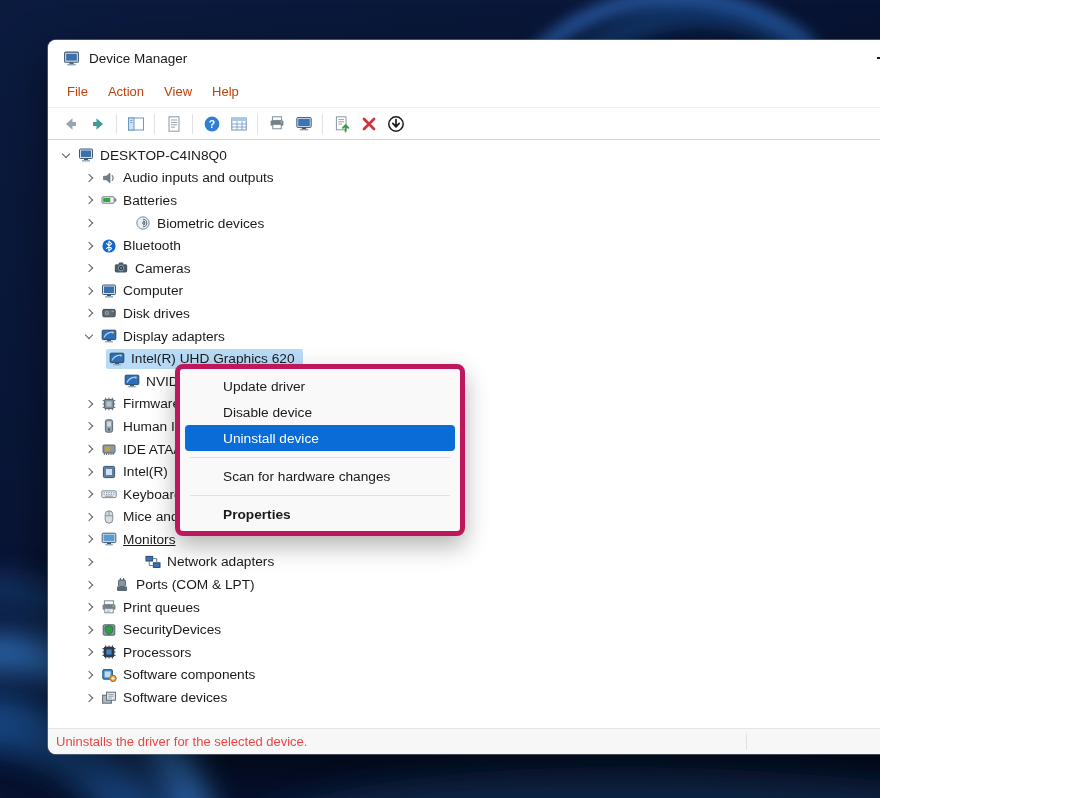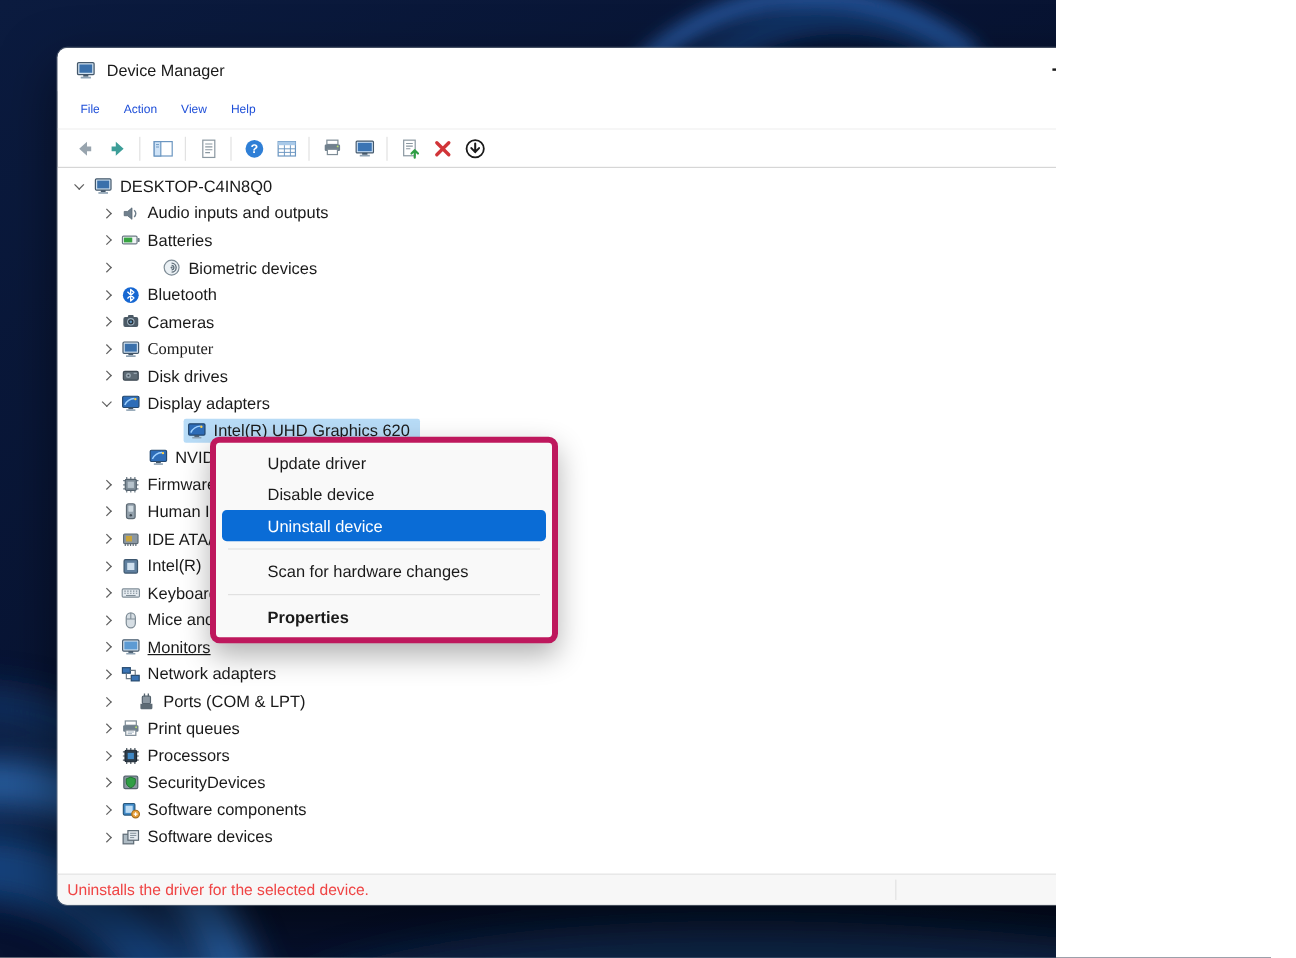--- a/index.html
+++ b/index.html
@@ -20,21 +20,21 @@
   .app-icon { width:17px; height:17px; margin-right:9px; }
   .app-icon svg { width:17px; height:17px; display:block; }
   .title { font-size:13.5px; color:#1a1a1a; }
   .win-controls { margin-left:auto; display:flex; height:100%; }
   .win-btn { width:56px; height:100%; display:flex; align-items:center; justify-content:center; color:#1a1a1a; }
   .glyph-min { width:11px; height:1.3px; background:#1a1a1a; display:block; }
   .glyph-max { width:10px; height:10px; border:1.1px solid #1a1a1a; border-radius:2.5px; display:block; }
   .glyph-close { font-size:19px; line-height:1; color:#1a1a1a; }
 
   .menubar { height:32px; display:flex; align-items:center; padding-left:9px; border-bottom:1px solid #f0f0f0; flex:0 0 auto; }
-  .menu-item { padding:5px 10px; font-size:10px; color:#1d4ed8; cursor:default; border-radius:4px; }
+  .menu-item { padding:5px 10px; font-size:13px; color:#c2410c; cursor:default; border-radius:4px; }
 
   .toolbar { height:32px; display:flex; align-items:center; padding-left:9px; border-bottom:1px solid #d6d6d6; flex:0 0 auto; }
   .tool-btn { width:27px; height:26px; display:flex; align-items:center; justify-content:center; border-radius:3px; }
   .tb-ic svg { width:18px; height:18px; display:block; }
   .tool-sep { width:1px; height:20px; background:#e2e2e2; margin:0 5px; }
 
   .body-area { flex:1 1 auto; position:relative; background:#fff; overflow:hidden; }
   .tree { position:absolute; inset:0 16px 0 0; padding-top:4px; overflow:hidden; }
   .tree-row { height:22.6px; display:flex; align-items:center; font-size:13.7px; color:#1a1a1a; white-space:nowrap; }
   .chev { width:17px; min-width:17px; height:17px; position:relative; }
@@ -290,35 +290,35 @@
             <span class="row-inner">
               <span class="tree-icon">
                 <svg viewBox="0 0 16 16">
                   <circle cx="8" cy="8" r="6.6" fill="#1667d2"></circle>
                   <path d="M5.2 5.2l5.4 5.2-2.7 2.4V3.2l2.7 2.4-5.4 5.2" fill="none" stroke="#fff" stroke-width="1.1" stroke-linejoin="round"></path>
                 </svg>
               </span>
               <span class="tree-label">Bluetooth</span>
             </span>
           </div>
-          <div class="tree-row" style="padding-left: 33px;">
+          <div class="tree-row" style="padding-left: 33px; gap: 12px;">
             <span class="chev collapsed"></span>
             <span class="row-inner">
               <span class="tree-icon">
                 <svg viewBox="0 0 16 16">
                   <rect x="1.8" y="4.2" width="12.4" height="8.2" rx="1.6" fill="#4c5a66"></rect>
                   <rect x="5.6" y="2.6" width="4.8" height="2.2" rx="1" fill="#4c5a66"></rect>
                   <circle cx="8" cy="8.2" r="2.7" fill="#28313a" stroke="#9fb2c0" stroke-width=".9"></circle>
                   <circle cx="8" cy="8.2" r="1.1" fill="#5d90b8"></circle>
                 </svg>
               </span>
               <span class="tree-label">Cameras</span>
             </span>
           </div>
-          <div class="tree-row" style="padding-left: 33px; font-family: Liberation Serif, serif;">
+          <div class="tree-row" style="padding-left: 33px;">
             <span class="chev collapsed"></span>
             <span class="row-inner">
               <span class="tree-icon">
                 <svg viewBox="0 0 16 16">
                   <rect x="1.5" y="2" width="13" height="9.5" rx="1" fill="#cfe0ef" stroke="#44586b"></rect>
                   <rect x="3" y="3.5" width="10" height="6.5" fill="#3a70ab"></rect>
                   <rect x="6" y="11.5" width="4" height="1.6" fill="#44586b"></rect>
                   <rect x="4" y="13.1" width="8" height="1.4" fill="#8ea2b3"></rect>
                 </svg>
               </span>
@@ -347,21 +347,21 @@
                   <rect x="1.2" y="2.2" width="13.6" height="9.4" rx="1" fill="#2e6db8" stroke="#23476e"></rect>
                   <path d="M3 9.5c1.6-3.4 4.2-5.2 8-5.4" fill="none" stroke="#9fd2ff" stroke-width="1.2"></path>
                   <circle cx="11.8" cy="4.6" r="1" fill="#ffd24a"></circle>
                   <rect x="6" y="11.6" width="4" height="1.5" fill="#44586b"></rect>
                   <rect x="4.2" y="13.1" width="7.6" height="1.3" fill="#8ea2b3"></rect>
                 </svg>
               </span>
               <span class="tree-label">Display adapters</span>
             </span>
           </div>
-          <div class="tree-row selected" style="padding-left: 88px;">
+          <div class="tree-row selected" style="padding-left: 41px;">
             <span class="chev none"></span>
             <span class="row-inner" style="background: rgb(184, 220, 247);">
               <span class="tree-icon">
                 <svg viewBox="0 0 16 16">
                   <rect x="1.2" y="2.2" width="13.6" height="9.4" rx="1" fill="#2e6db8" stroke="#23476e"></rect>
                   <path d="M3 9.5c1.6-3.4 4.2-5.2 8-5.4" fill="none" stroke="#9fd2ff" stroke-width="1.2"></path>
                   <circle cx="11.8" cy="4.6" r="1" fill="#ffd24a"></circle>
                   <rect x="6" y="11.6" width="4" height="1.5" fill="#44586b"></rect>
                   <rect x="4.2" y="13.1" width="7.6" height="1.3" fill="#8ea2b3"></rect>
                 </svg>
@@ -466,21 +466,21 @@
                 <svg viewBox="0 0 16 16">
                   <rect x="1.2" y="2.2" width="13.6" height="9.4" rx="1" fill="#dce8f2" stroke="#44586b"></rect>
                   <rect x="2.6" y="3.6" width="10.8" height="6.6" fill="#5d9bd3"></rect>
                   <rect x="6" y="11.6" width="4" height="1.5" fill="#44586b"></rect>
                   <rect x="4.2" y="13.1" width="7.6" height="1.3" fill="#8ea2b3"></rect>
                 </svg>
               </span>
               <span class="tree-label">Monitors</span>
             </span>
           </div>
-          <div class="tree-row" style="padding-left: 33px;">
+          <div class="tree-row" style="padding-left: 33px; gap: 44px;">
             <span class="chev collapsed"></span>
             <span class="row-inner">
               <span class="tree-icon">
                 <svg viewBox="0 0 16 16">
                   <rect x="1" y="2.4" width="6.6" height="4.6" fill="#3a74b4" stroke="#25496f"></rect>
                   <rect x="8.4" y="8.8" width="6.6" height="4.6" fill="#3a74b4" stroke="#25496f"></rect>
                   <path d="M4.3 7v4.6h4.1M11.7 8.8V4.6H7.6" fill="none" stroke="#6c7a85" stroke-width="1"></path>
                 </svg>
               </span>
               <span class="tree-label">Network adapters</span>
@@ -512,38 +512,38 @@
                 </svg>
               </span>
               <span class="tree-label">Print queues</span>
             </span>
           </div>
           <div class="tree-row" style="padding-left: 33px;">
             <span class="chev collapsed"></span>
             <span class="row-inner">
               <span class="tree-icon">
                 <svg viewBox="0 0 16 16">
+                  <rect x="2.2" y="2.8" width="11.6" height="10.4" rx="1.2" fill="#8b97a1" stroke="#54626d"></rect>
+                  <path d="M8 3.6l3.8 1.4v2.8c0 2.4-1.7 3.9-3.8 4.7-2.1-.8-3.8-2.3-3.8-4.7V5z" fill="#2f9e44" stroke="#1d6b2d" stroke-width=".7"></path>
+                </svg>
+              </span>
+              <span class="tree-label">SecurityDevices</span>
+            </span>
+          </div>
+          <div class="tree-row" style="padding-left: 33px;">
+            <span class="chev collapsed"></span>
+            <span class="row-inner">
+              <span class="tree-icon">
+                <svg viewBox="0 0 16 16">
                   <path d="M4.6 1.4v2M8 1.4v2M11.4 1.4v2M4.6 12.6v2M8 12.6v2M11.4 12.6v2M1.4 4.6h2M1.4 8h2M1.4 11.4h2M12.6 4.6h2M12.6 8h2M12.6 11.4h2" stroke="#4a565f" stroke-width="1"></path>
                   <rect x="3.2" y="3.2" width="9.6" height="9.6" rx="1" fill="#2d3c49" stroke="#1b2630"></rect>
                   <rect x="5.4" y="5.4" width="5.2" height="5.2" fill="#3f88c5"></rect>
                 </svg>
               </span>
               <span class="tree-label">Processors</span>
-            </span>
-          </div>
-          <div class="tree-row" style="padding-left: 33px;">
-            <span class="chev collapsed"></span>
-            <span class="row-inner">
-              <span class="tree-icon">
-                <svg viewBox="0 0 16 16">
-                  <rect x="2.2" y="2.8" width="11.6" height="10.4" rx="1.2" fill="#8b97a1" stroke="#54626d"></rect>
-                  <path d="M8 3.6l3.8 1.4v2.8c0 2.4-1.7 3.9-3.8 4.7-2.1-.8-3.8-2.3-3.8-4.7V5z" fill="#2f9e44" stroke="#1d6b2d" stroke-width=".7"></path>
-                </svg>
-              </span>
-              <span class="tree-label">SecurityDevices</span>
             </span>
           </div>
           <div class="tree-row" style="padding-left: 33px;">
             <span class="chev collapsed"></span>
             <span class="row-inner">
               <span class="tree-icon">
                 <svg viewBox="0 0 16 16">
                   <rect x="1.8" y="2.6" width="9.6" height="9.6" rx="1" fill="#3f88c5" stroke="#28587e"></rect>
                   <rect x="3.6" y="4.4" width="6" height="6" fill="#bcdcf5"></rect>
                   <circle cx="12" cy="11.4" r="3.2" fill="#e9a23b" stroke="#a96f1d"></circle>

